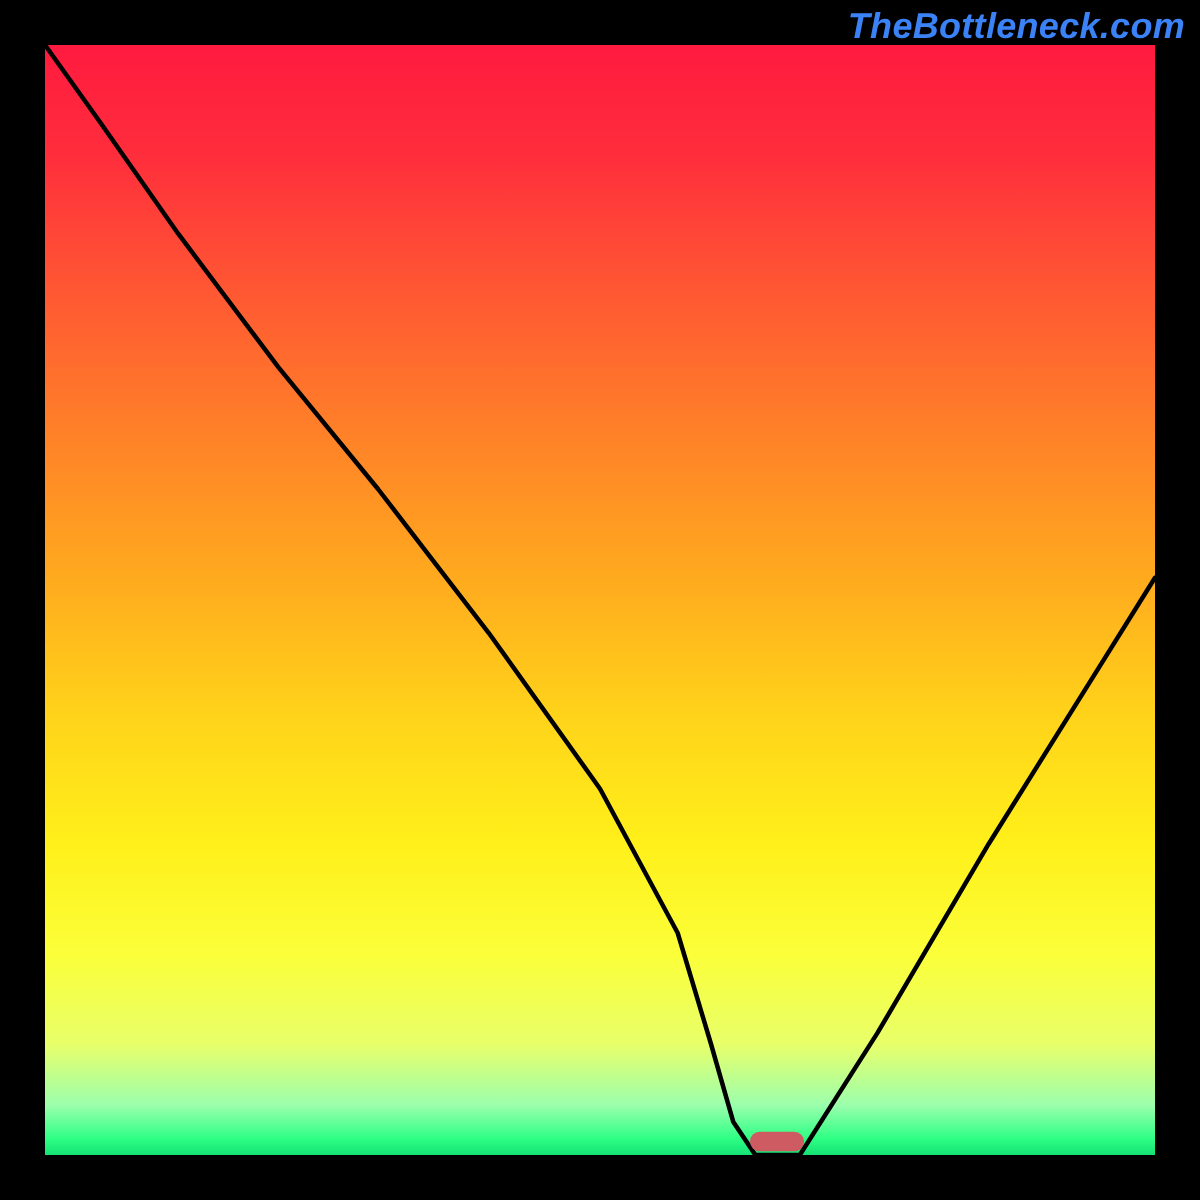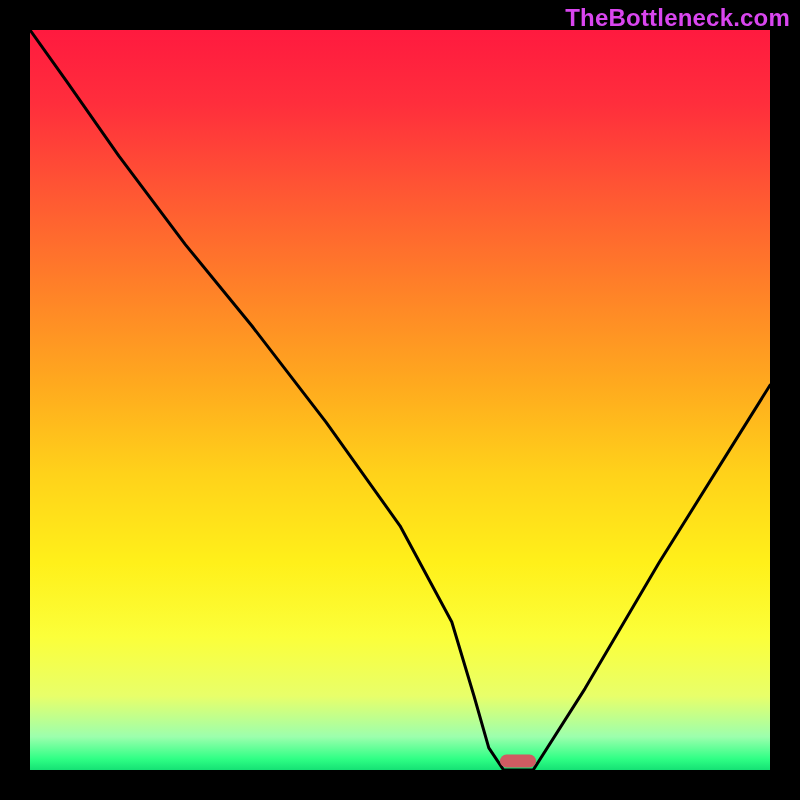--- a/index.html
+++ b/index.html
@@ -16,23 +16,24 @@
     width: 800px;
     height: 800px;
     background: #000;
   }
   .watermark {
     position: absolute;
     top: 4px;
     right: 10px;
     font-size: 24px;
     font-weight: 600;
-    color: #d946ef;
+    color: #3b82f6;
     letter-spacing: 0.2px;
     z-index: 5;
+    font-style: italic;
   }
   .plot-area {
     position: absolute;
     left: 30px;
     top: 30px;
     width: 740px;
     height: 740px;
     overflow: hidden;
   }
   .gradient-bg {

